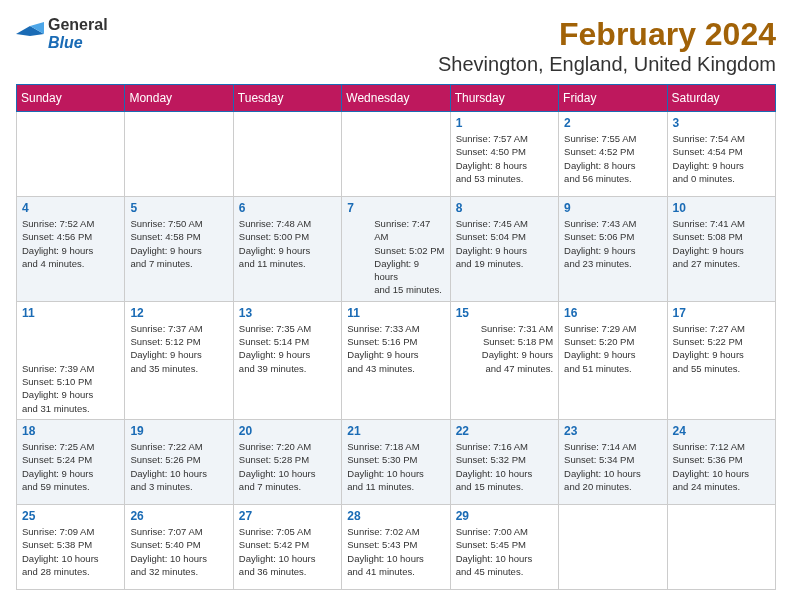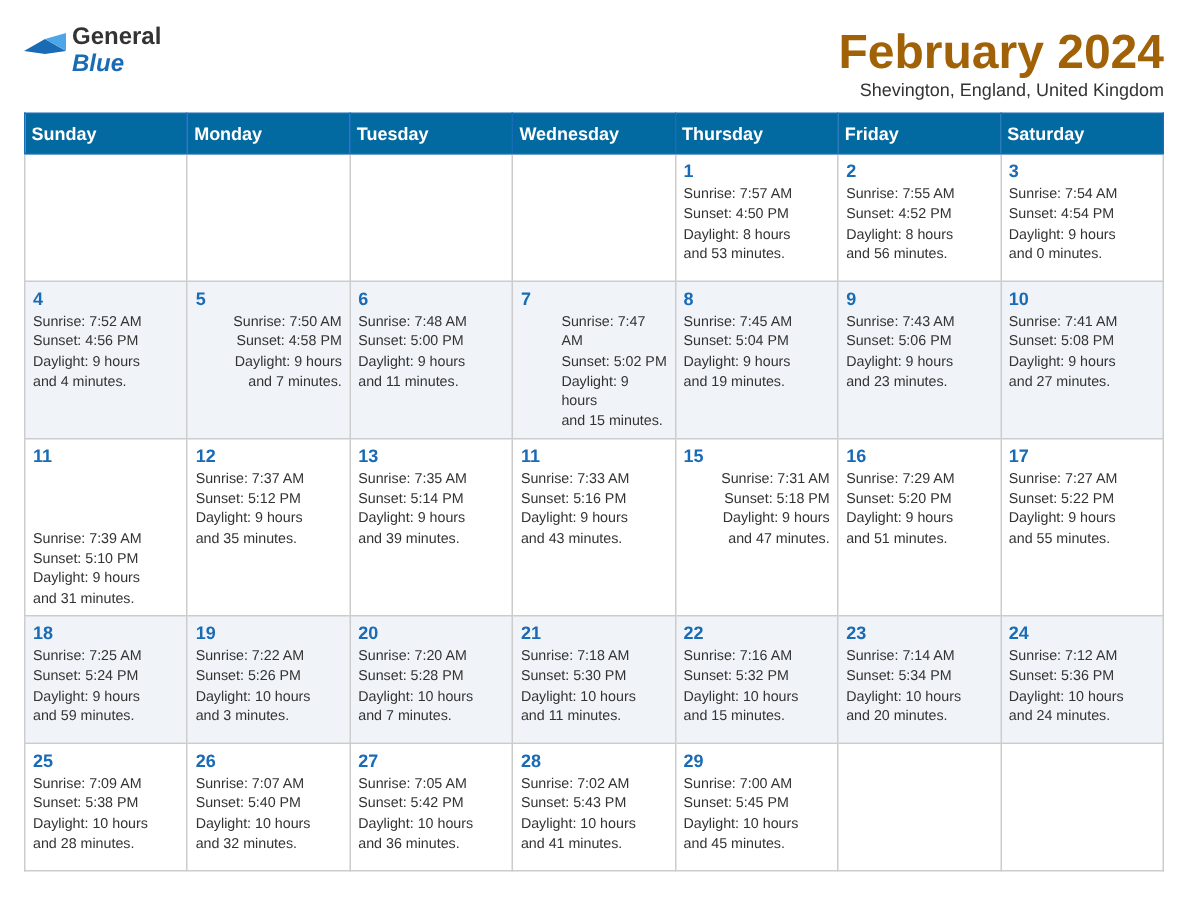--- a/index.html
+++ b/index.html
@@ -27,33 +27,33 @@
     }
     .title-block {
       text-align: right;
     }
     .month-year {
       font-size: 32px;
       font-weight: bold;
       color: #a16207;
     }
     .location {
-      font-size: 12px;
+      font-size: 20px;
       color: #333;
     }
     table {
       width: 100%;
       border-collapse: collapse;
       table-layout: fixed;
     }
     thead tr th {
-      background-color: #0369a1;
+      background-color: #be185d;
       color: #fff;
       font-size: 12px;
-      font-weight: bold;
+      font-weight: normal;
       padding: 6px 4px;
       text-align: left;
       border: 1px solid #1a6bb5;
     }
     tbody tr td {
       border: 1px solid #ccc;
       vertical-align: top;
       padding: 4px 5px;
       font-size: 10px;
       color: #333;
@@ -140,21 +140,21 @@
       <tr>
         <td>
           <span class="day-number">4</span>
           <div class="day-info" style="white-space: pre-line;">Sunrise: 7:52 AM
 Sunset: 4:56 PM
 Daylight: 9 hours
 and 4 minutes.</div>
         </td>
         <td>
           <span class="day-number">5</span>
-          <div class="day-info" style="white-space: pre-line; text-align: right;">Sunrise: 7:50 AM
+          <div class="day-info" style="white-space: pre-line;">Sunrise: 7:50 AM
 Sunset: 4:58 PM
 Daylight: 9 hours
 and 7 minutes.</div>
         </td>
         <td>
           <span class="day-number">6</span>
           <div class="day-info" style="white-space: pre-line;">Sunrise: 7:48 AM
 Sunset: 5:00 PM
 Daylight: 9 hours
 and 11 minutes.</div>

